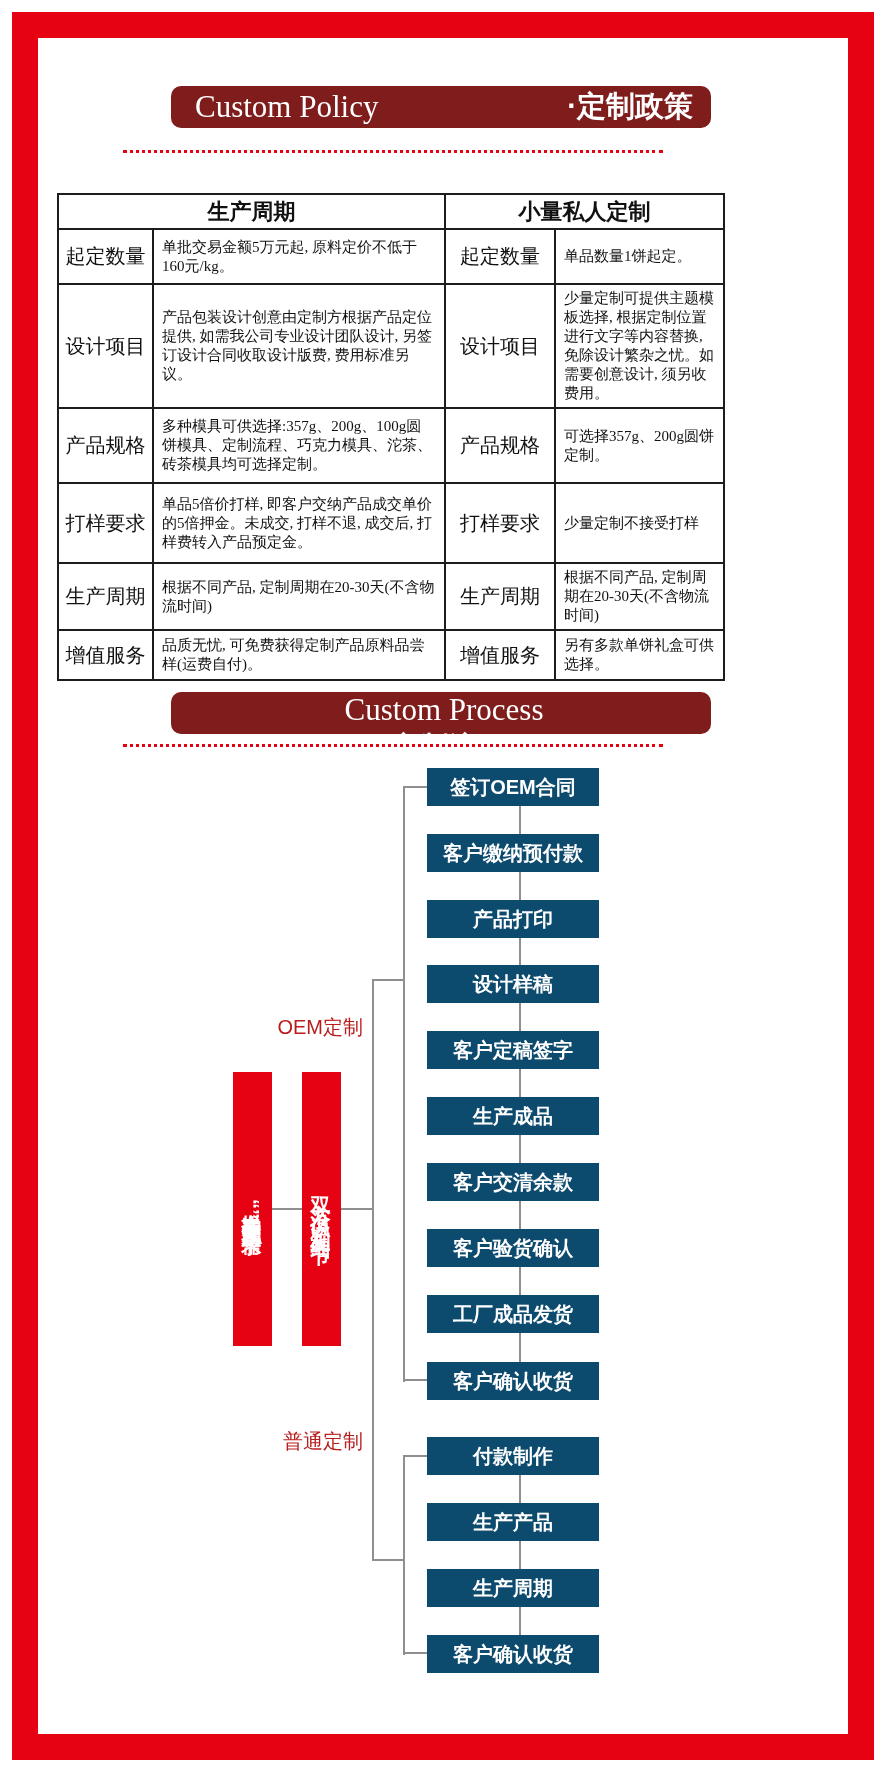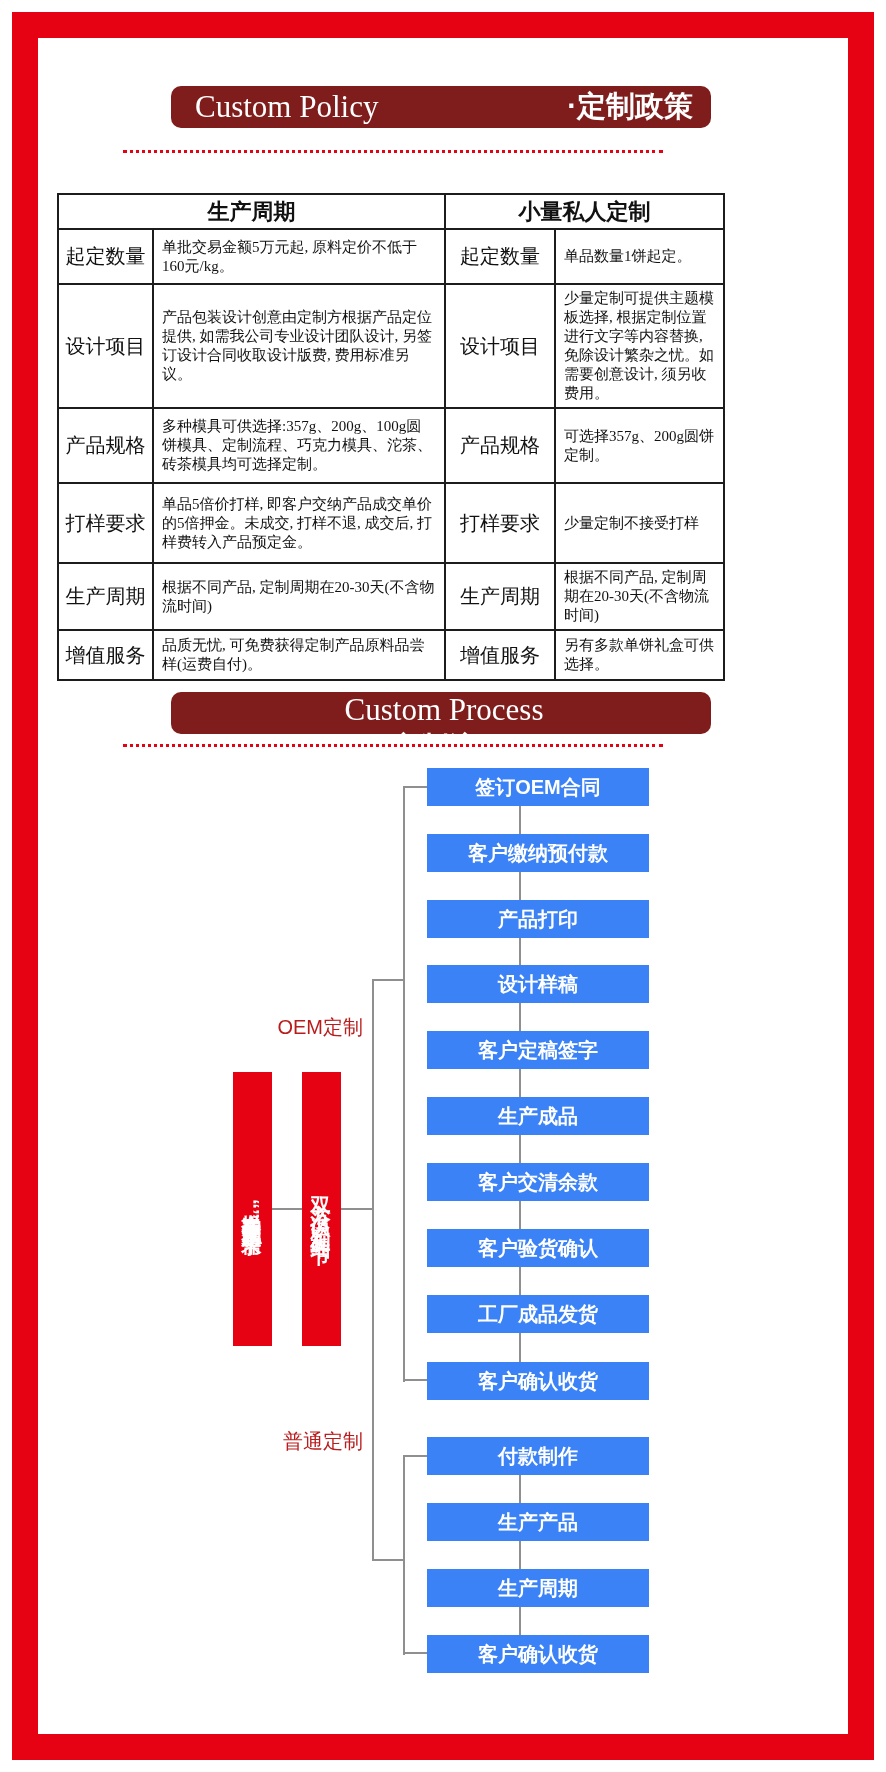--- a/index.html
+++ b/index.html
@@ -21,21 +21,21 @@
   .ptable{
     position:absolute;left:57px;top:193px;width:666px;border-collapse:collapse;table-layout:fixed;
   }
   .ptable th,.ptable td{border:2px solid #1c1c1c;vertical-align:middle;box-sizing:border-box;}
   .ptable th.group{font-size:22px;font-weight:600;text-align:center;height:35px;padding:1px 2px;}
   .ptable th.rlabel{font-size:20px;font-weight:500;text-align:center;padding:2px;}
   .ptable td.cell{font-size:15px;line-height:19px;font-weight:400;text-align:left;padding:4px 8px;}
   
   .fline{position:absolute;background:#8f8f8f;}
   .fbox{
-    position:absolute;left:427px;width:222px;height:38px;background:#3b82f6;color:#fff;
+    position:absolute;left:427px;width:172px;height:38px;background:#0c4a6e;color:#fff;
     display:flex;align-items:center;justify-content:center;
     font-size:20px;font-weight:700;font-family:"Liberation Sans","DejaVu Sans",sans-serif;
   }
   .vbar{
     position:absolute;top:1072px;width:39px;height:274px;background:#e60113;color:#fff;
     writing-mode:vertical-rl;text-orientation:mixed;display:flex;align-items:center;justify-content:center;
     font-size:20px;font-weight:700;font-family:"Liberation Sans","DejaVu Sans",sans-serif;
   }
   .vbar.spread{letter-spacing:7px;}
   .branch-label{

